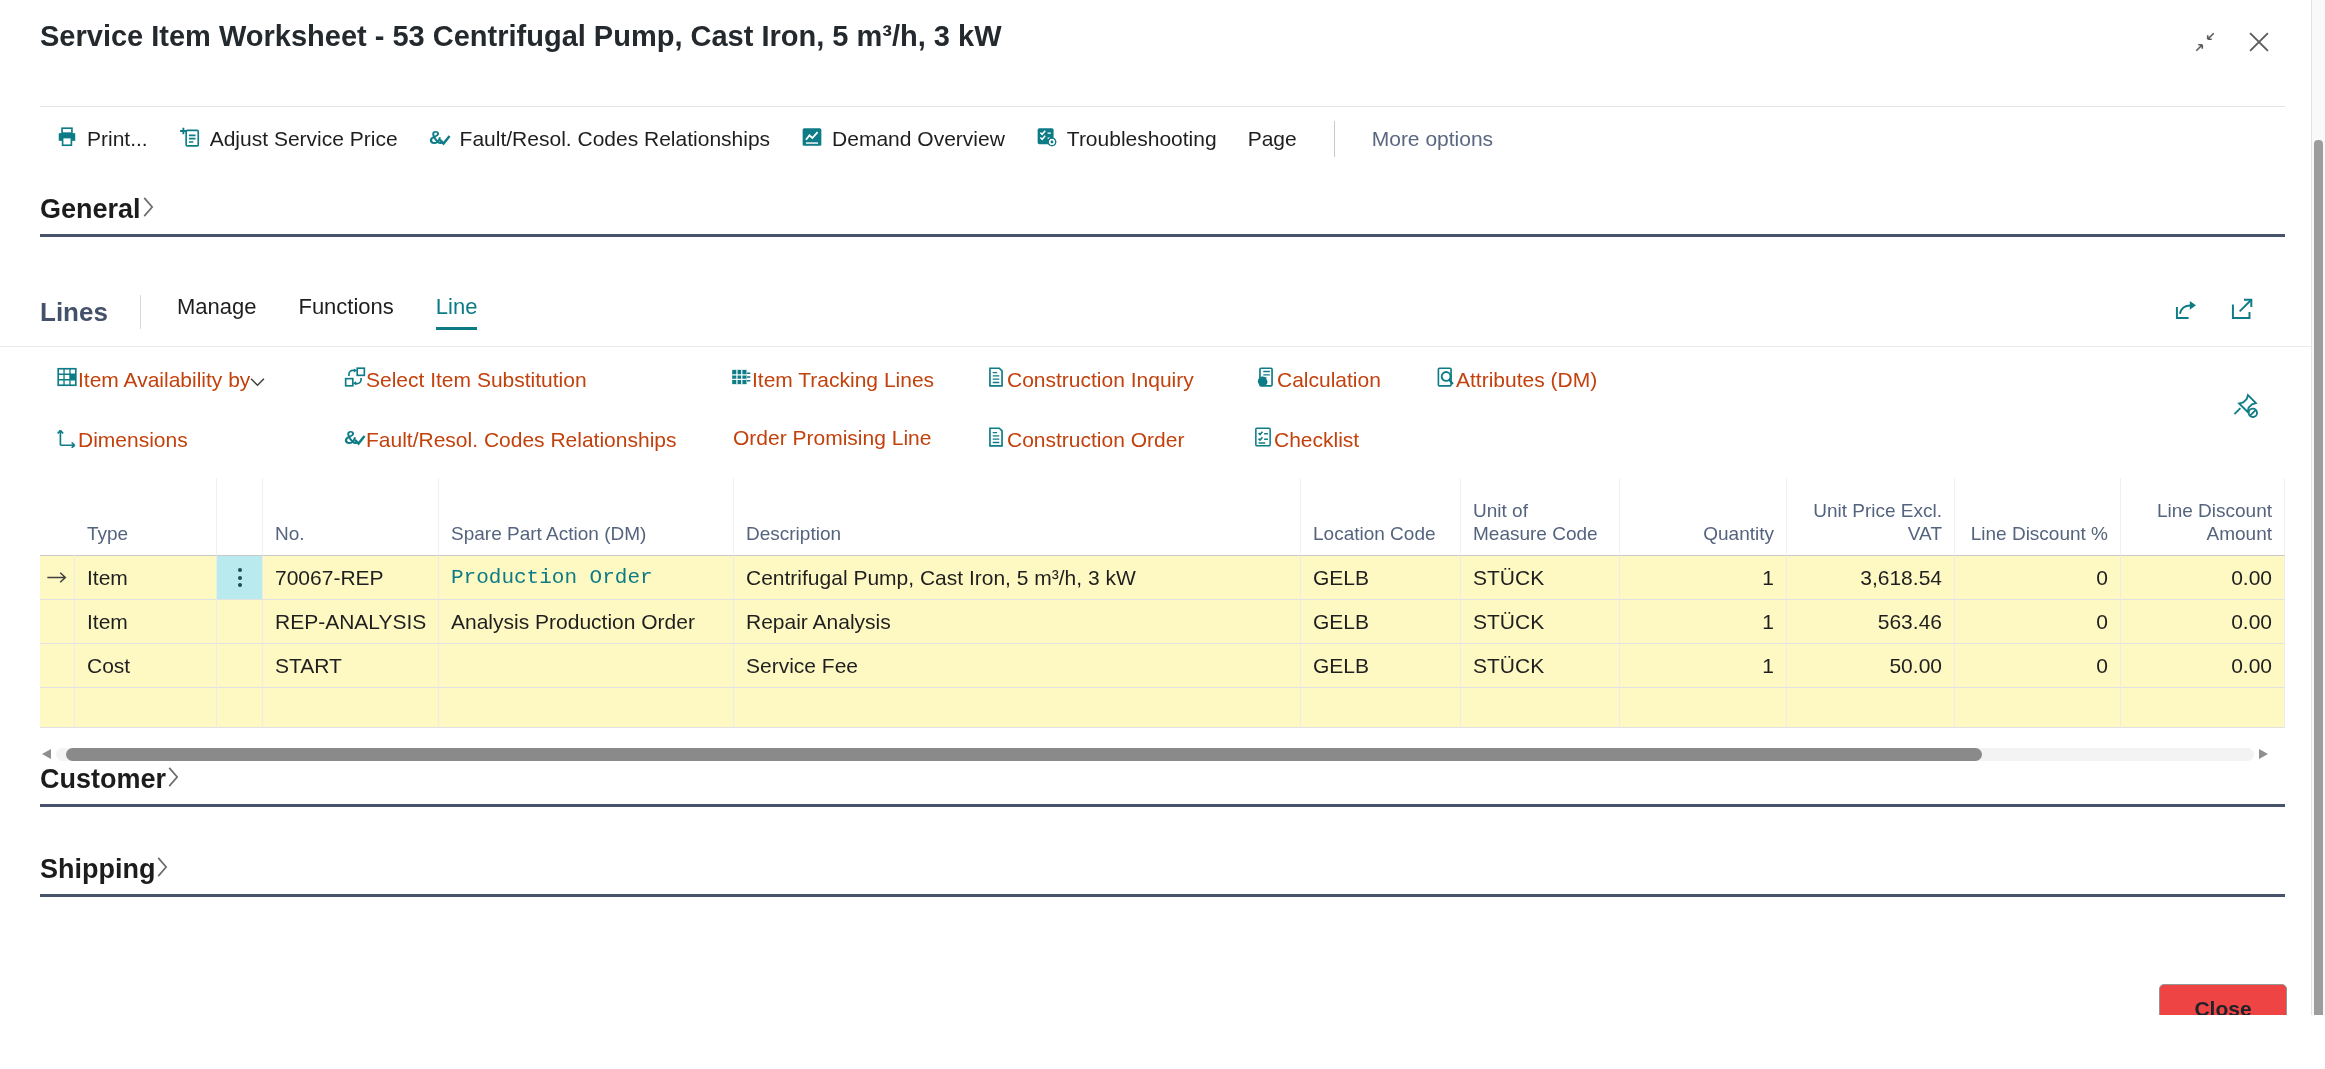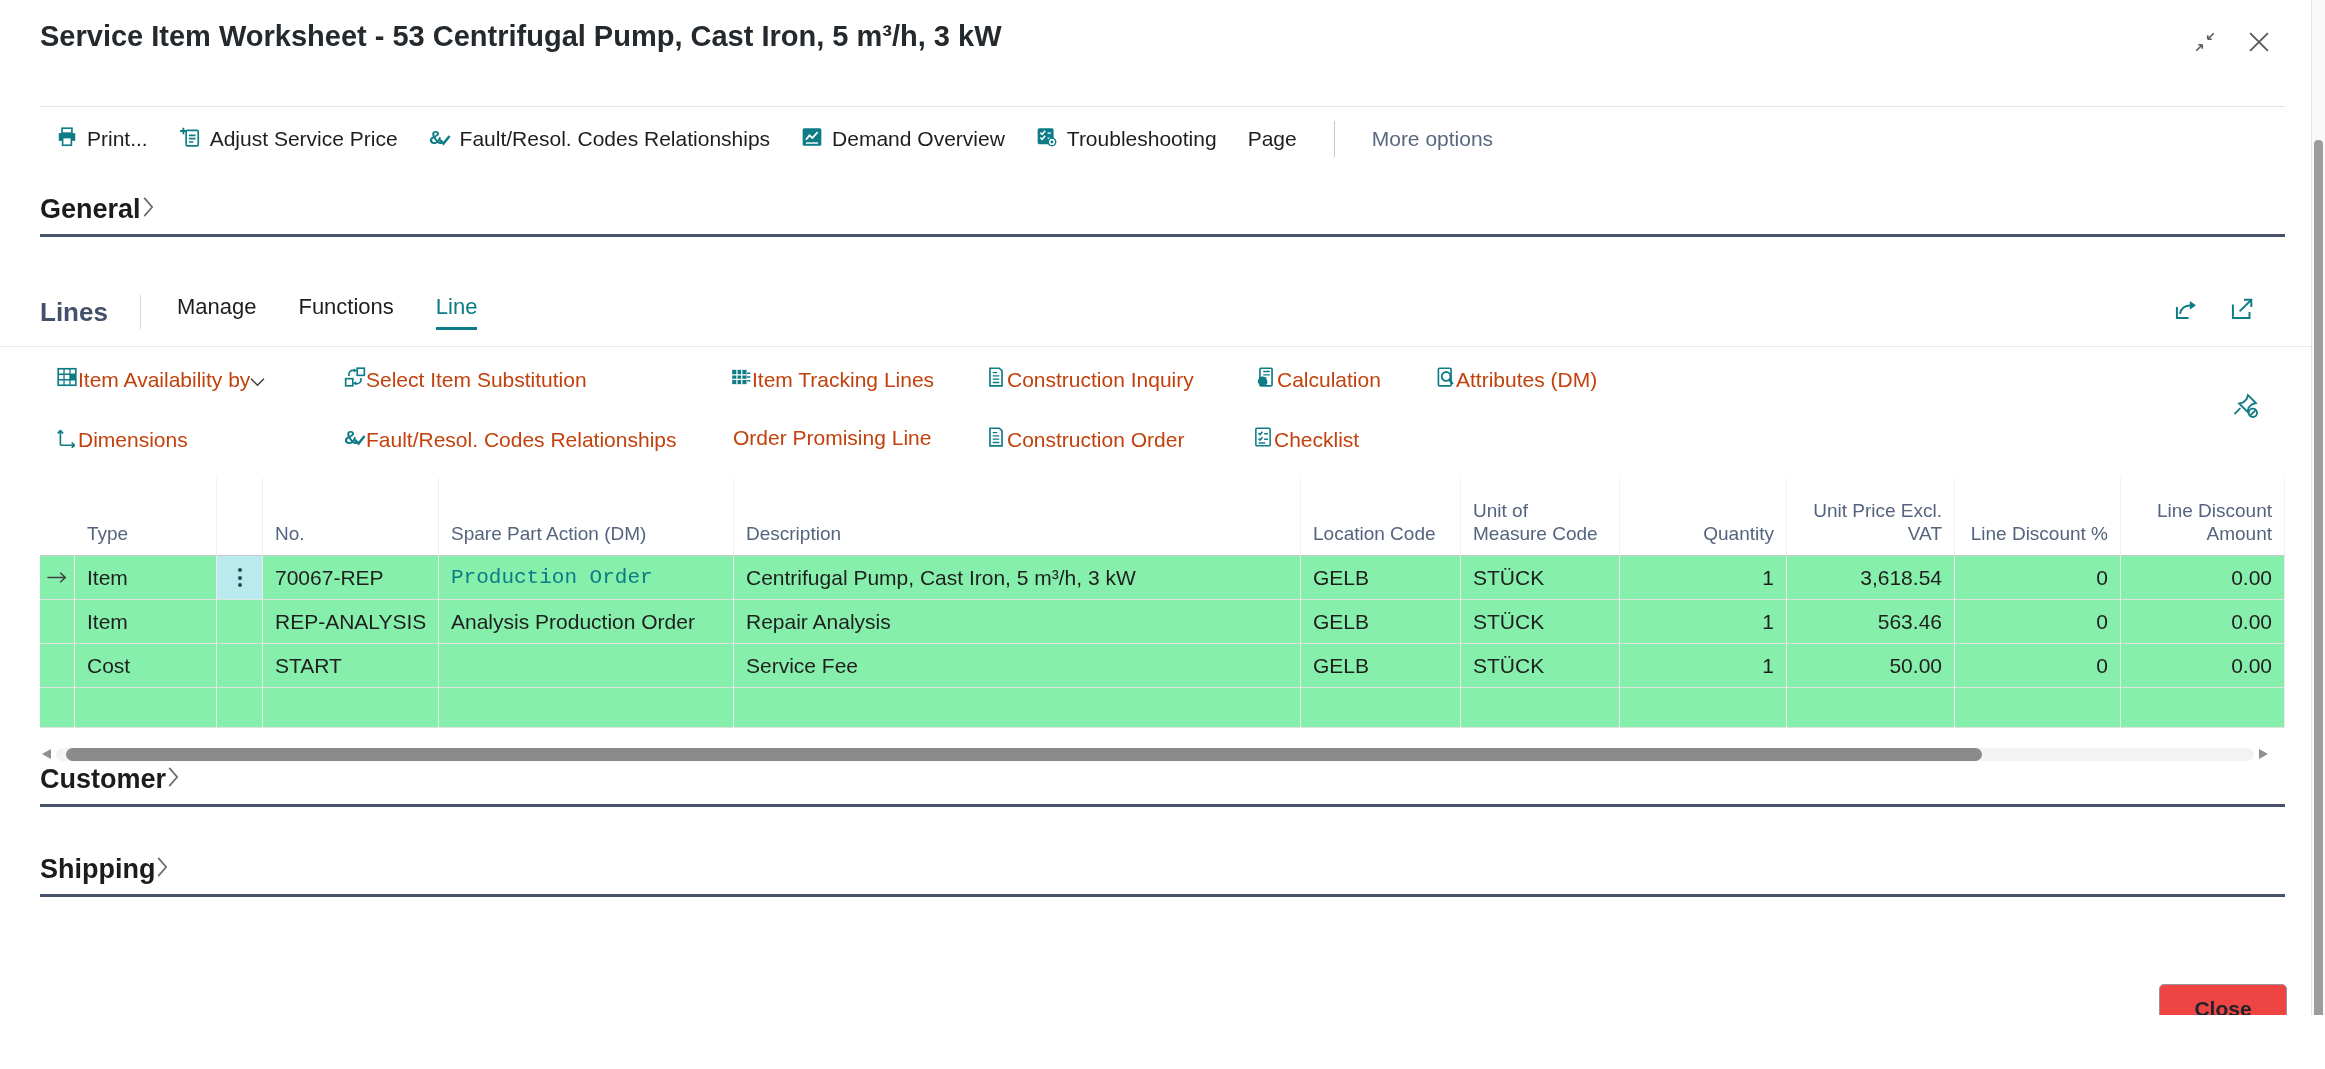--- a/index.html
+++ b/index.html
@@ -39,21 +39,21 @@
   .r1c1{left:56px} .r1c2{left:344px} .r1c3{left:730px} .r1c4{left:985px} .r1c5{left:1255px} .r1c6{left:1434px}
   .r2c1{left:56px} .r2c2{left:344px} .r2c3{left:733px} .r2c4{left:985px} .r2c5{left:1252px}
 
   .tbl { position:absolute; left:40px; top:478px; width:2245px; display:grid;
          grid-template-columns:35px 142px 46px 176px 295px 567px 160px 159px 167px 168px 166px 164px; }
   .th { height:78px; display:flex; align-items:flex-end; padding:0 12px 10px 12px; font-size:19px; line-height:23px;
         color:#55647e; border-bottom:1px solid #c9c9c9; border-right:1px solid #f0f0f0; }
   .th.num { justify-content:flex-end; text-align:right; }
   .th.noline { border-right-color:transparent; }
   .td { height:44px; display:flex; align-items:center; padding:0 12px; font-size:21px; color:#1f1f1f;
-        border-bottom:1px solid #e2e2e2; border-right:1px solid #ececec; background:#86efac; overflow:hidden; white-space:nowrap; }
+        border-bottom:1px solid #e2e2e2; border-right:1px solid #ececec; background:#fef9c3; overflow:hidden; white-space:nowrap; }
   .td.num { justify-content:flex-end; }
   .td.center { justify-content:center; padding:0; }
   .td.short { height:40px; }
   .link { color:#0d7b85; cursor:pointer;font-family:Liberation Mono, monospace; }
   .sel { background:#b9eaee; cursor:pointer; }
   .dots { display:flex; flex-direction:column; gap:3.5px; }
   .dots i { width:4px; height:4px; border-radius:50%; background:#174e5a; }
 
   .hscroll { position:absolute; left:40px; top:746px; width:2230px; height:17px; }
   .hs-track { position:absolute; left:16px; right:16px; top:2px; height:13px; background:#f3f3f3; border-radius:7px; }

